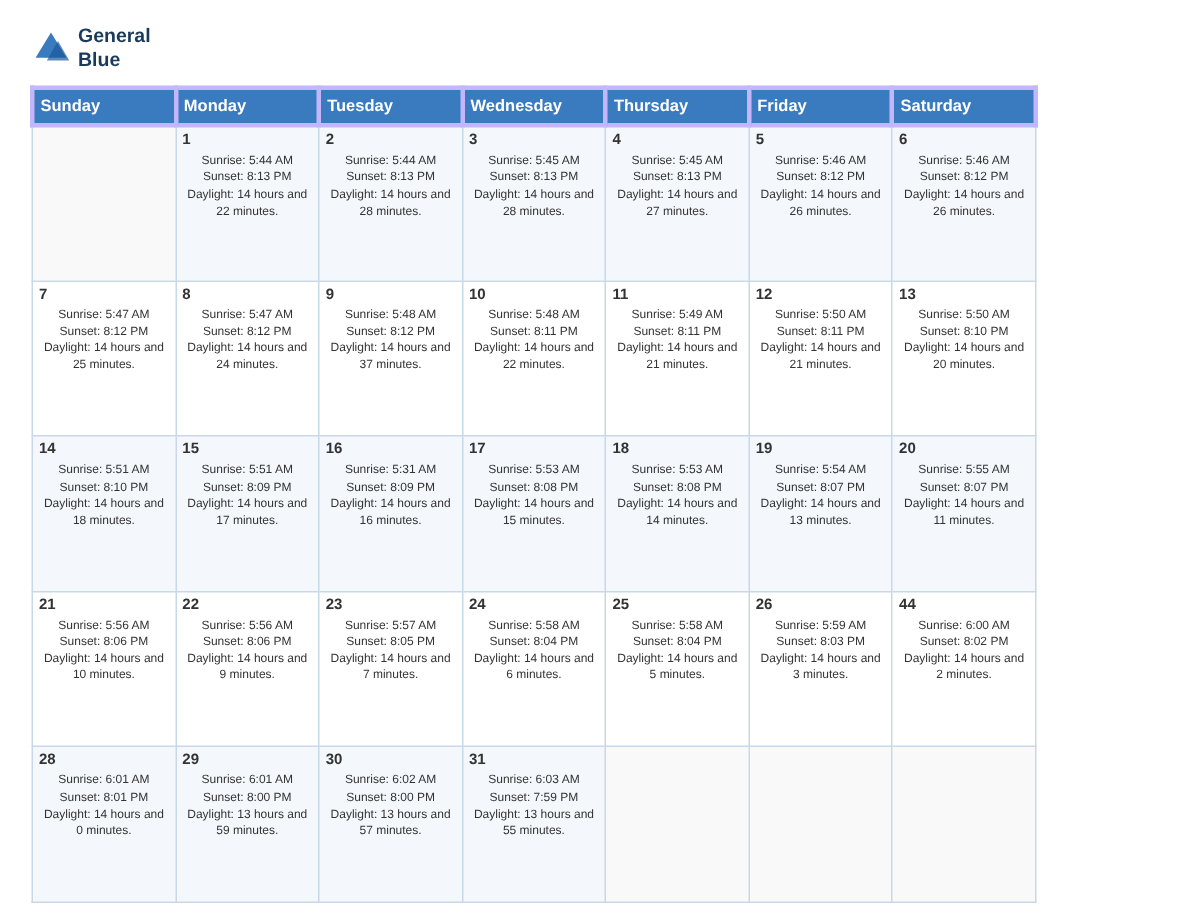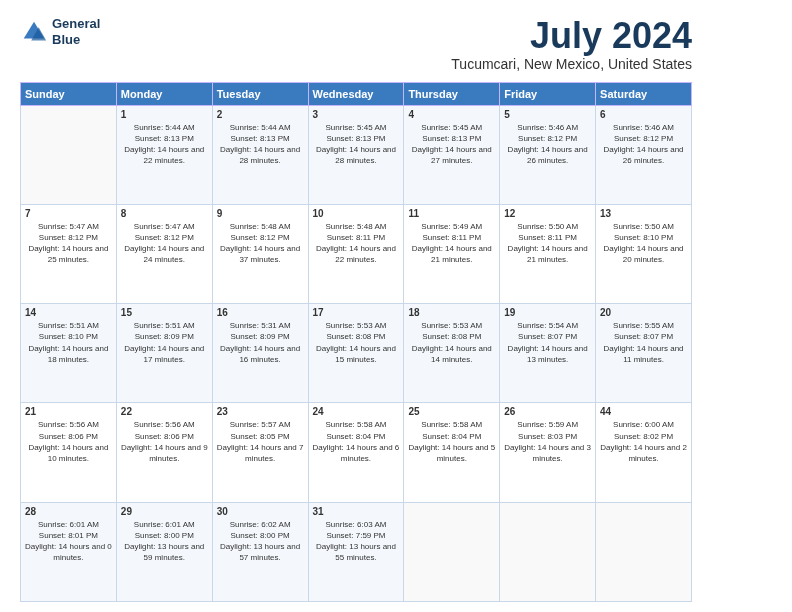--- a/index.html
+++ b/index.html
@@ -57,21 +57,21 @@
       width: 100%;
       table-layout: fixed;
     }
     .calendar thead tr th {
       background-color: #3a7abf;
       color: white;
       font-size: 11px;
       font-weight: bold;
       padding: 5px 4px;
       text-align: left;
-      border: 1px solid #c4b5fd;
+      border: 3px solid #c4b5fd;
     }
     .calendar tbody tr td {
       border: 1px solid #c8d8e8;
       vertical-align: top;
       padding: 3px 4px;
       font-size: 8.5px;
       color: #222;
       background: #fff;
       height: 80px;
     }
@@ -105,24 +105,20 @@
   <div class="header">
     <div class="logo">
       <svg class="logo-icon" viewBox="0 0 30 30">
         <polygon points="15,4 26,22 4,22" fill="#3a7abf"></polygon>
         <polygon points="20,10 28,24 12,24" fill="#1a5a9a" opacity="0.7"></polygon>
       </svg>
       <div class="logo-text">
         <div>General</div>
         <div>Blue</div>
       </div>
-    </div>
-    <div class="title-block">
-      <div class="main-title">July 2024</div>
-      <div class="subtitle">Tucumcari, New Mexico, United States</div>
     </div>
   </div>
 
   <table class="calendar">
     <thead>
       <tr>
         <th>Sunday</th>
         <th>Monday</th>
         <th>Tuesday</th>
         <th>Wednesday</th>

